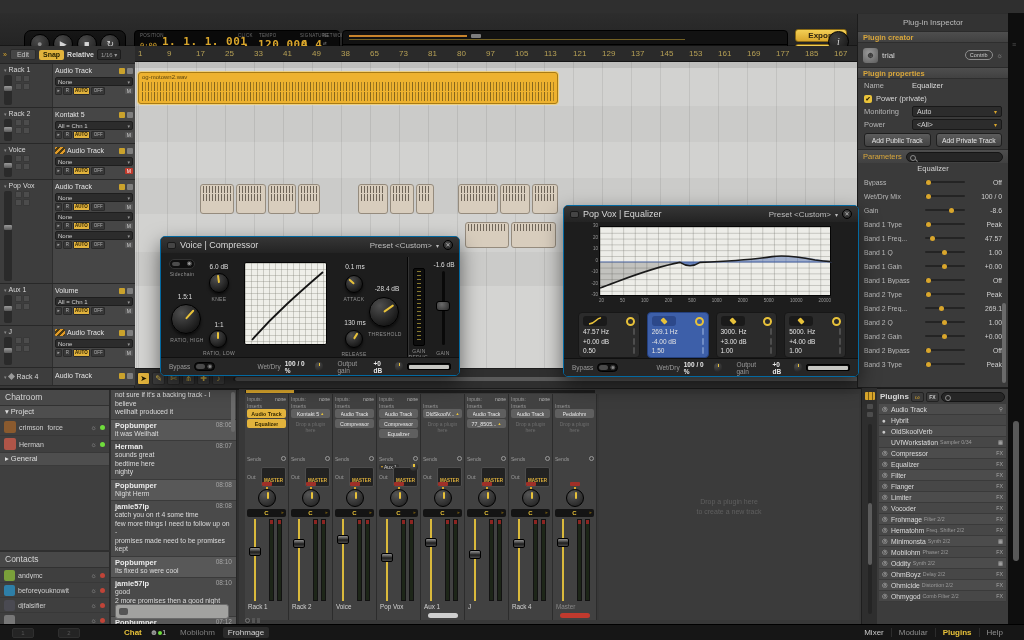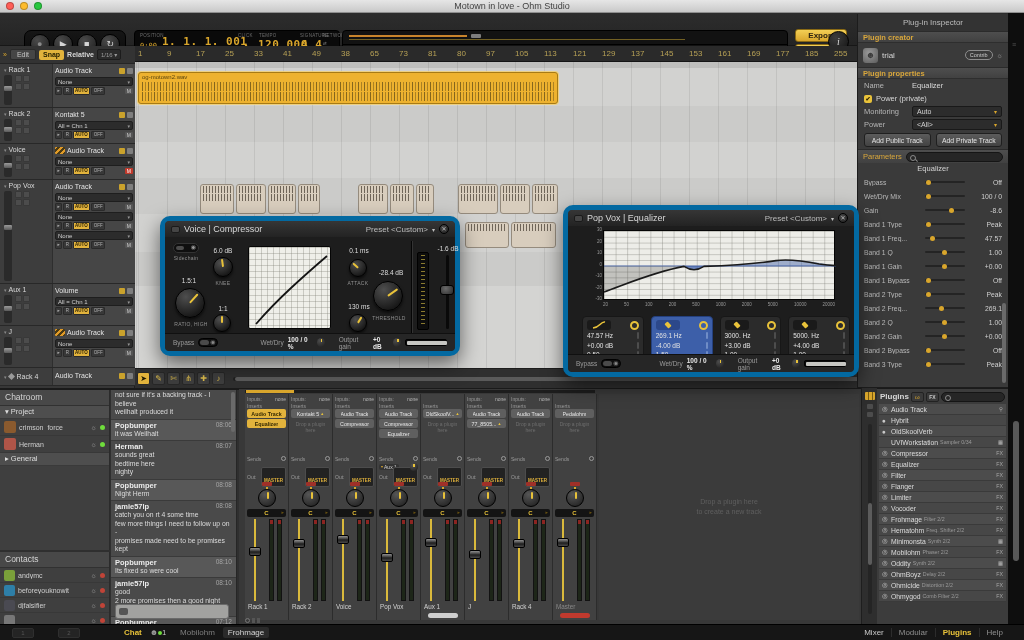--- a/index.html
+++ b/index.html
@@ -85,21 +85,21 @@
 .tool{width:13px;height:13px;background:#3d3d3d;border:1px solid #272727;border-radius:2px;color:#d9b94a;font-size:8px;display:flex;align-items:center;justify-content:center}
 .tool.sel{background:#e2b33c;color:#1c1600}
 #hscroll{flex:1;height:4px;background:#1f1f1f;border-radius:2px;margin:0 6px;position:relative}
 #hscroll b{position:absolute;left:2px;top:0;width:86%;height:4px;background:#5a5a5a;border-radius:2px}
 .zchip{width:9px;height:9px;background:#3a3a3a;border:1px solid #242424;border-radius:2px;color:#aaa;font-size:6px;text-align:center;line-height:8px}
 #lens{width:11px;height:11px;border:2px solid #d9a62c;border-radius:50%;position:relative;margin-right:4px}
 #lens::after{content:"";position:absolute;left:7px;top:7px;width:4px;height:2px;background:#d9a62c;transform:rotate(45deg)}
 #vscroll{position:absolute;right:2px;top:18px;width:5px;height:120px;background:#b5b5b3;border-radius:2px}
 #vscroll b{position:absolute;top:2px;left:0;width:5px;height:55px;background:#7c7c7a;border-radius:2px}
 
-.pwin{position:absolute;background:#1d1d1d;border:5px solid #0369a1;border-radius:10px;box-shadow:0 8px 20px rgba(0,0,0,.55);z-index:6}
+.pwin{position:absolute;background:#1d1d1d;border:1px solid #0369a1;border-radius:5px;box-shadow:0 8px 20px rgba(0,0,0,.55);z-index:6}
 .pw-title{height:16px;background:linear-gradient(#363636,#232323);border-radius:4px 4px 0 0;display:flex;align-items:center;padding:0 6px;gap:4px}
 .pw-min{width:9px;height:7px;background:#454545;border:1px solid #1a1a1a;border-radius:2px}
 .pw-name{font-size:9px;color:#d8d8d8}
 .pw-preset{margin-left:auto;font-size:8px;color:#bdbdbd}
 .pw-car{font-size:6px;color:#bdbdbd}
 .pw-close{width:10px;height:10px;border-radius:50%;background:radial-gradient(circle at 35% 30%,#4a4a4a,#1f1f1f);border:1px solid #000;color:#bbb;font-size:6px;text-align:center;line-height:9px}
 .pw-foot{position:absolute;left:0;bottom:0;width:100%;height:18px;background:#262626;border-top:1px solid #101010;border-radius:0 0 4px 4px;display:flex;align-items:center;gap:4px;padding:0 8px}
 .flab{font-size:6.5px;color:#9a9a9a}
 .fval{font-size:6.5px;color:#e8e8e8;font-weight:bold}
 .toggle{width:22px;height:9px;background:#0f0f0f;border-radius:5px;border:1px solid #000;position:relative}
@@ -287,26 +287,20 @@
 #rightstrip{left:1008px;top:13px;width:16px;height:627px;background:#0e0e0e}
 #rightstrip .ic{position:absolute;left:4px;top:28px;color:#555;font-size:7px}
 #rightstrip .thm{position:absolute;left:5px;top:408px;width:6px;height:140px;background:#585858;border-radius:3px}
 .gap{position:absolute;left:0;top:388px;width:861px;height:2px;background:#1a1a1a}
 </style>
 </head>
 <body>
 
 <div id="stage">
 
-  <div id="titlebar" class="abs">
-    <span class="tl" style="background:#ff5e57"></span>
-    <span class="tl" style="background:#fdbc2e"></span>
-    <span class="tl" style="background:#28c73f"></span>
-    <span id="win-title">Motown in love - Ohm Studio</span>
-  </div>
 
   <div id="topbar" class="abs">
     <div id="tbtns" class="abs">
       <span class="tbtn rec">●</span>
       <span class="tbtn">▶</span>
       <span class="tbtn">■</span>
       <span class="tbtn">↻</span>
     </div>
     <div id="lcd" class="abs">
       <span class="lcdlab" style="left:5px;top:2px">Position</span>
@@ -675,21 +669,21 @@
         <span class="rnum">113</span>
         <span class="rnum">121</span>
         <span class="rnum">129</span>
         <span class="rnum">137</span>
         <span class="rnum">145</span>
         <span class="rnum">153</span>
         <span class="rnum">161</span>
         <span class="rnum">169</span>
         <span class="rnum">177</span>
         <span class="rnum">185</span>
-        <span class="rnum">255</span>
+        <span class="rnum">167</span>
         <span class="rnum">201</span>
         <span class="rnum">209</span>
         <span class="rnum">217</span>
         <span class="rnum">225</span>
         <span class="rnum">233</span>
       </div>
     <div id="lanes">
       <div class="band" style="top:0;height:6px;background:#bfbfbd"></div>
       <div class="band" style="top:6px;height:38px;background:#d2d2d0"></div>
       <div class="band" style="top:44px;height:36px;background:#cbcbc9"></div>
@@ -740,21 +734,21 @@
         </span>
       <span id="hscroll">
           <b></b>
         </span>
       <span class="zchip">‒</span>
       <span class="zchip">+</span>
       <span id="lens"></span>
     </div>
   </div>
 
-  <div class="pwin" style="left:160px;top:216px;width:300px;height:140px">
+  <div class="pwin" style="left:160px;top:236px;width:300px;height:140px">
     <div class="pw-title">
       <i class="pw-min"></i>
       <span class="pw-name">Voice | Compressor</span>
       <span class="pw-preset">Preset &lt;Custom&gt;</span>
         <i class="pw-car">▾</i>
       <i class="pw-close">✕</i>
     </div>
     <i class="scpill" style="top:22px"></i>
     <span class="klab" style="left:4px;top:34px;width:34px">Sidechain</span>
     <span class="kval" style="left:42px;top:26px;width:32px">6.0 dB</span>

